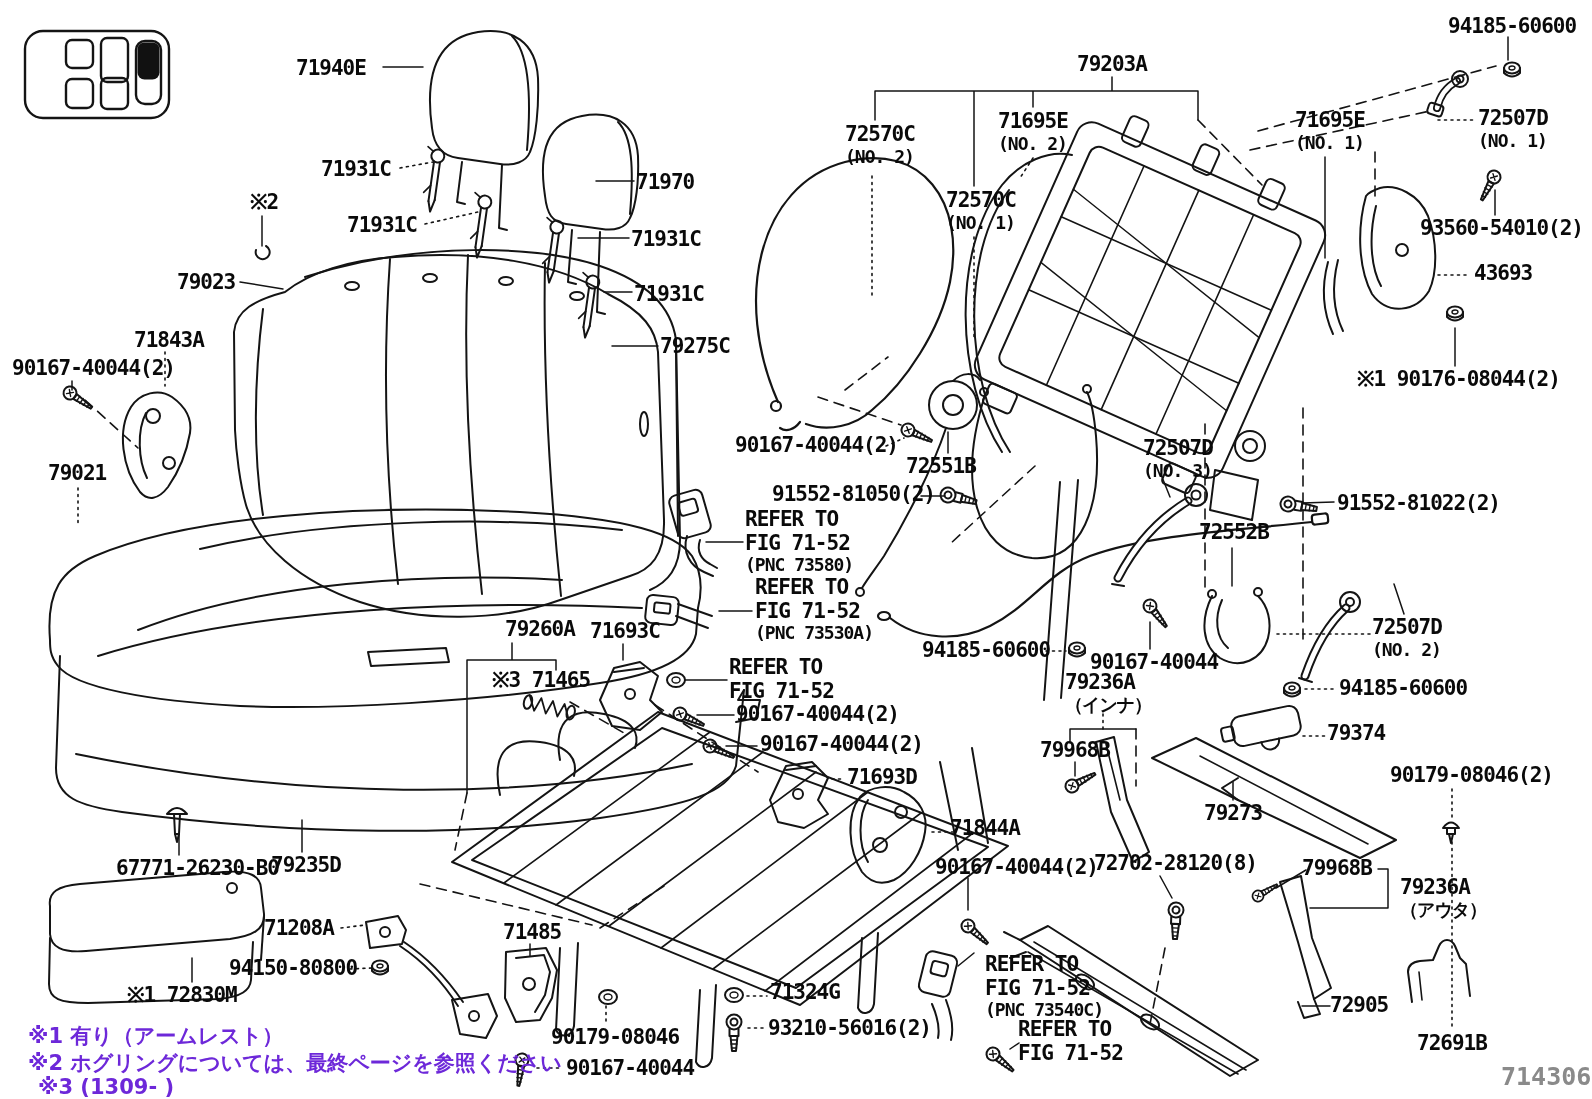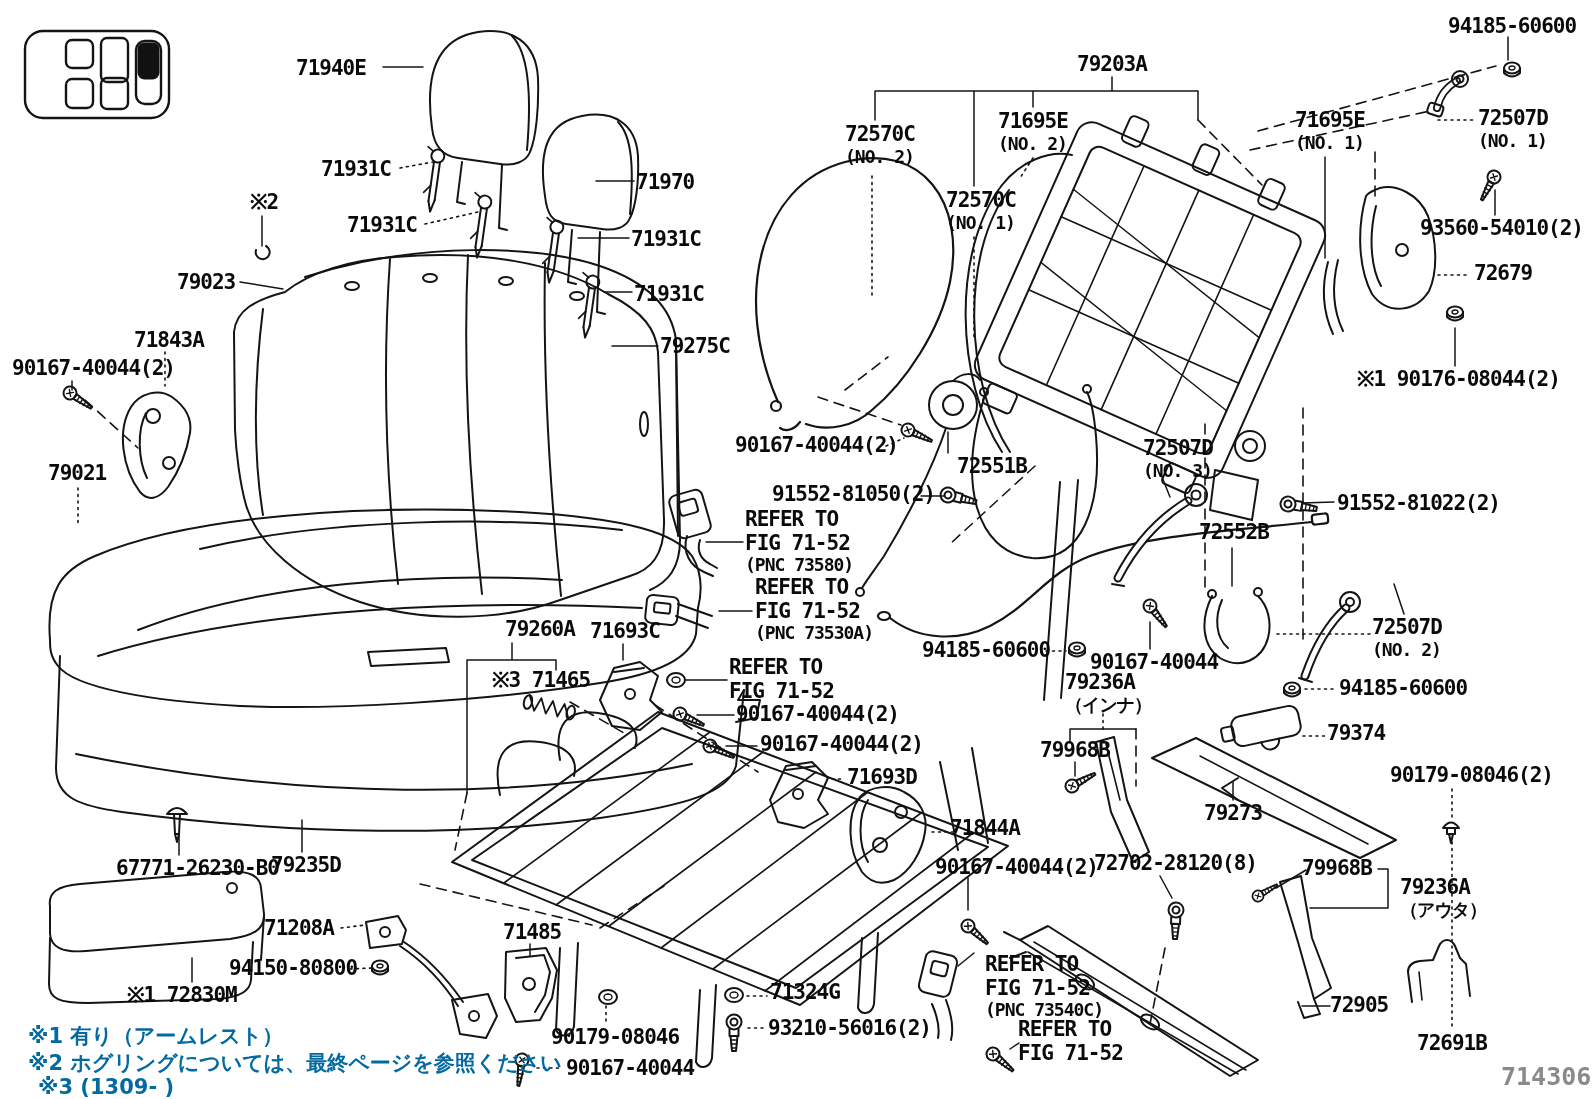--- a/index.html
+++ b/index.html
@@ -3,21 +3,21 @@
 <meta charset="utf-8">
 <style>
   html,body{margin:0;padding:0;background:#fff;}
   .stage{position:relative;width:1592px;height:1099px;background:#fff;overflow:hidden;}
   .stage svg{position:absolute;left:0;top:0;}
   .part-label{position:absolute;font-family:"DejaVu Sans Mono","Liberation Mono",monospace;
     font-weight:bold;font-size:21px;line-height:1.12;letter-spacing:-1px;color:#0a0a0a;white-space:nowrap;z-index:5;}
   .part-label .lbl-line{display:block;}
   .part-label .lbl-line.sub{font-size:18px;font-weight:600;}
   .note-line{position:absolute;font-family:"DejaVu Sans","Liberation Sans",sans-serif;
-    font-weight:bold;font-size:21px;color:#0369a1;white-space:nowrap;z-index:5;}
+    font-weight:bold;font-size:21px;color:#6d28d9;white-space:nowrap;z-index:5;}
   .footer-code{position:absolute;left:1501px;top:1062px;font-family:"DejaVu Sans Mono","Liberation Mono",monospace;
     font-weight:bold;font-size:25px;color:#8a8a8a;letter-spacing:0px;z-index:5;}
 </style>
 </head>
 <body>
 
 <div class="stage">
 
 <svg width="1592" height="1099" viewBox="0 0 1592 1099" fill="none" stroke="#141414" stroke-width="2" stroke-linecap="round" stroke-linejoin="round">
 <defs>
@@ -492,29 +492,29 @@
         <span class="lbl-line">94185-60600</span>
       </div>
       <div class="part-label" style="left: 1478px; top: 107px;">
         <span class="lbl-line">72507D</span>
         <span class="lbl-line sub">(NO. 1)</span>
       </div>
       <div class="part-label" style="left: 1420px; top: 217px;">
         <span class="lbl-line">93560-54010(2)</span>
       </div>
       <div class="part-label" style="left: 1474px; top: 262px;">
-        <span class="lbl-line">72679</span>
+        <span class="lbl-line">43693</span>
       </div>
       <div class="part-label" style="left: 1357px; top: 368px;">
         <span class="lbl-line">※1 90176-08044(2)</span>
       </div>
       <div class="part-label" style="left: 735px; top: 434px;">
         <span class="lbl-line">90167-40044(2)</span>
       </div>
-      <div class="part-label" style="left: 957px; top: 455px;">
+      <div class="part-label" style="left: 906px; top: 455px;">
         <span class="lbl-line">72551B</span>
       </div>
       <div class="part-label" style="left: 772px; top: 483px;">
         <span class="lbl-line">91552-81050(2)</span>
       </div>
       <div class="part-label" style="left: 745px; top: 508px;">
         <span class="lbl-line">REFER TO</span>
         <span class="lbl-line">FIG 71-52</span>
         <span class="lbl-line sub">(PNC 73580)</span>
       </div>

